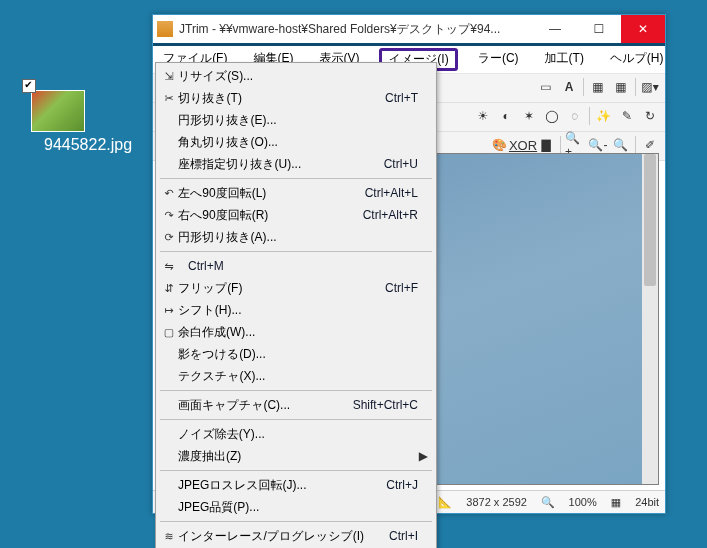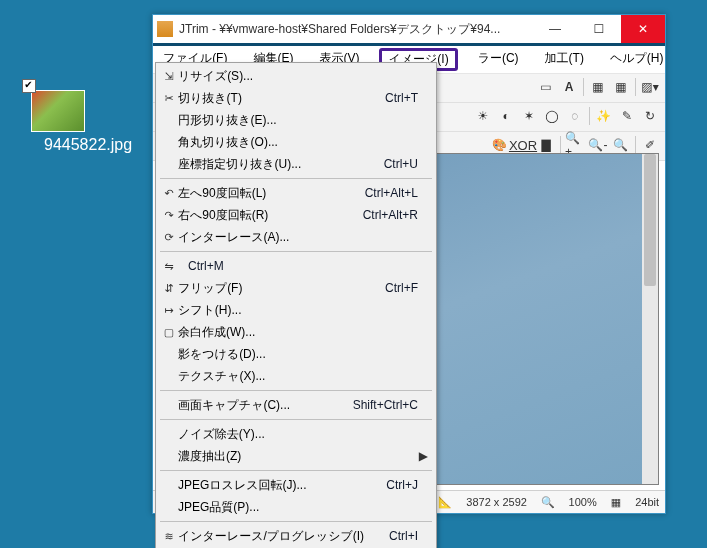--- a/index.html
+++ b/index.html
@@ -285,21 +285,21 @@
       <span class="dd-arrow"></span>
     </div>
     <div class="dd-item">
       <span class="dd-icon">↷</span>
       <span class="dd-label">右へ90度回転(R)</span>
       <span class="dd-accel">Ctrl+Alt+R</span>
       <span class="dd-arrow"></span>
     </div>
     <div class="dd-item">
       <span class="dd-icon">⟳</span>
-      <span class="dd-label">インターレース(A)...</span>
+      <span class="dd-label">円形切り抜き(A)...</span>
       <span class="dd-accel"></span>
       <span class="dd-arrow"></span>
     </div>
     <div class="dd-sep"></div>
     <div class="dd-item">
       <span class="dd-icon">⇋</span>
       <span class="dd-accel">Ctrl+M</span>
       <span class="dd-arrow"></span>
     </div>
     <div class="dd-item">

